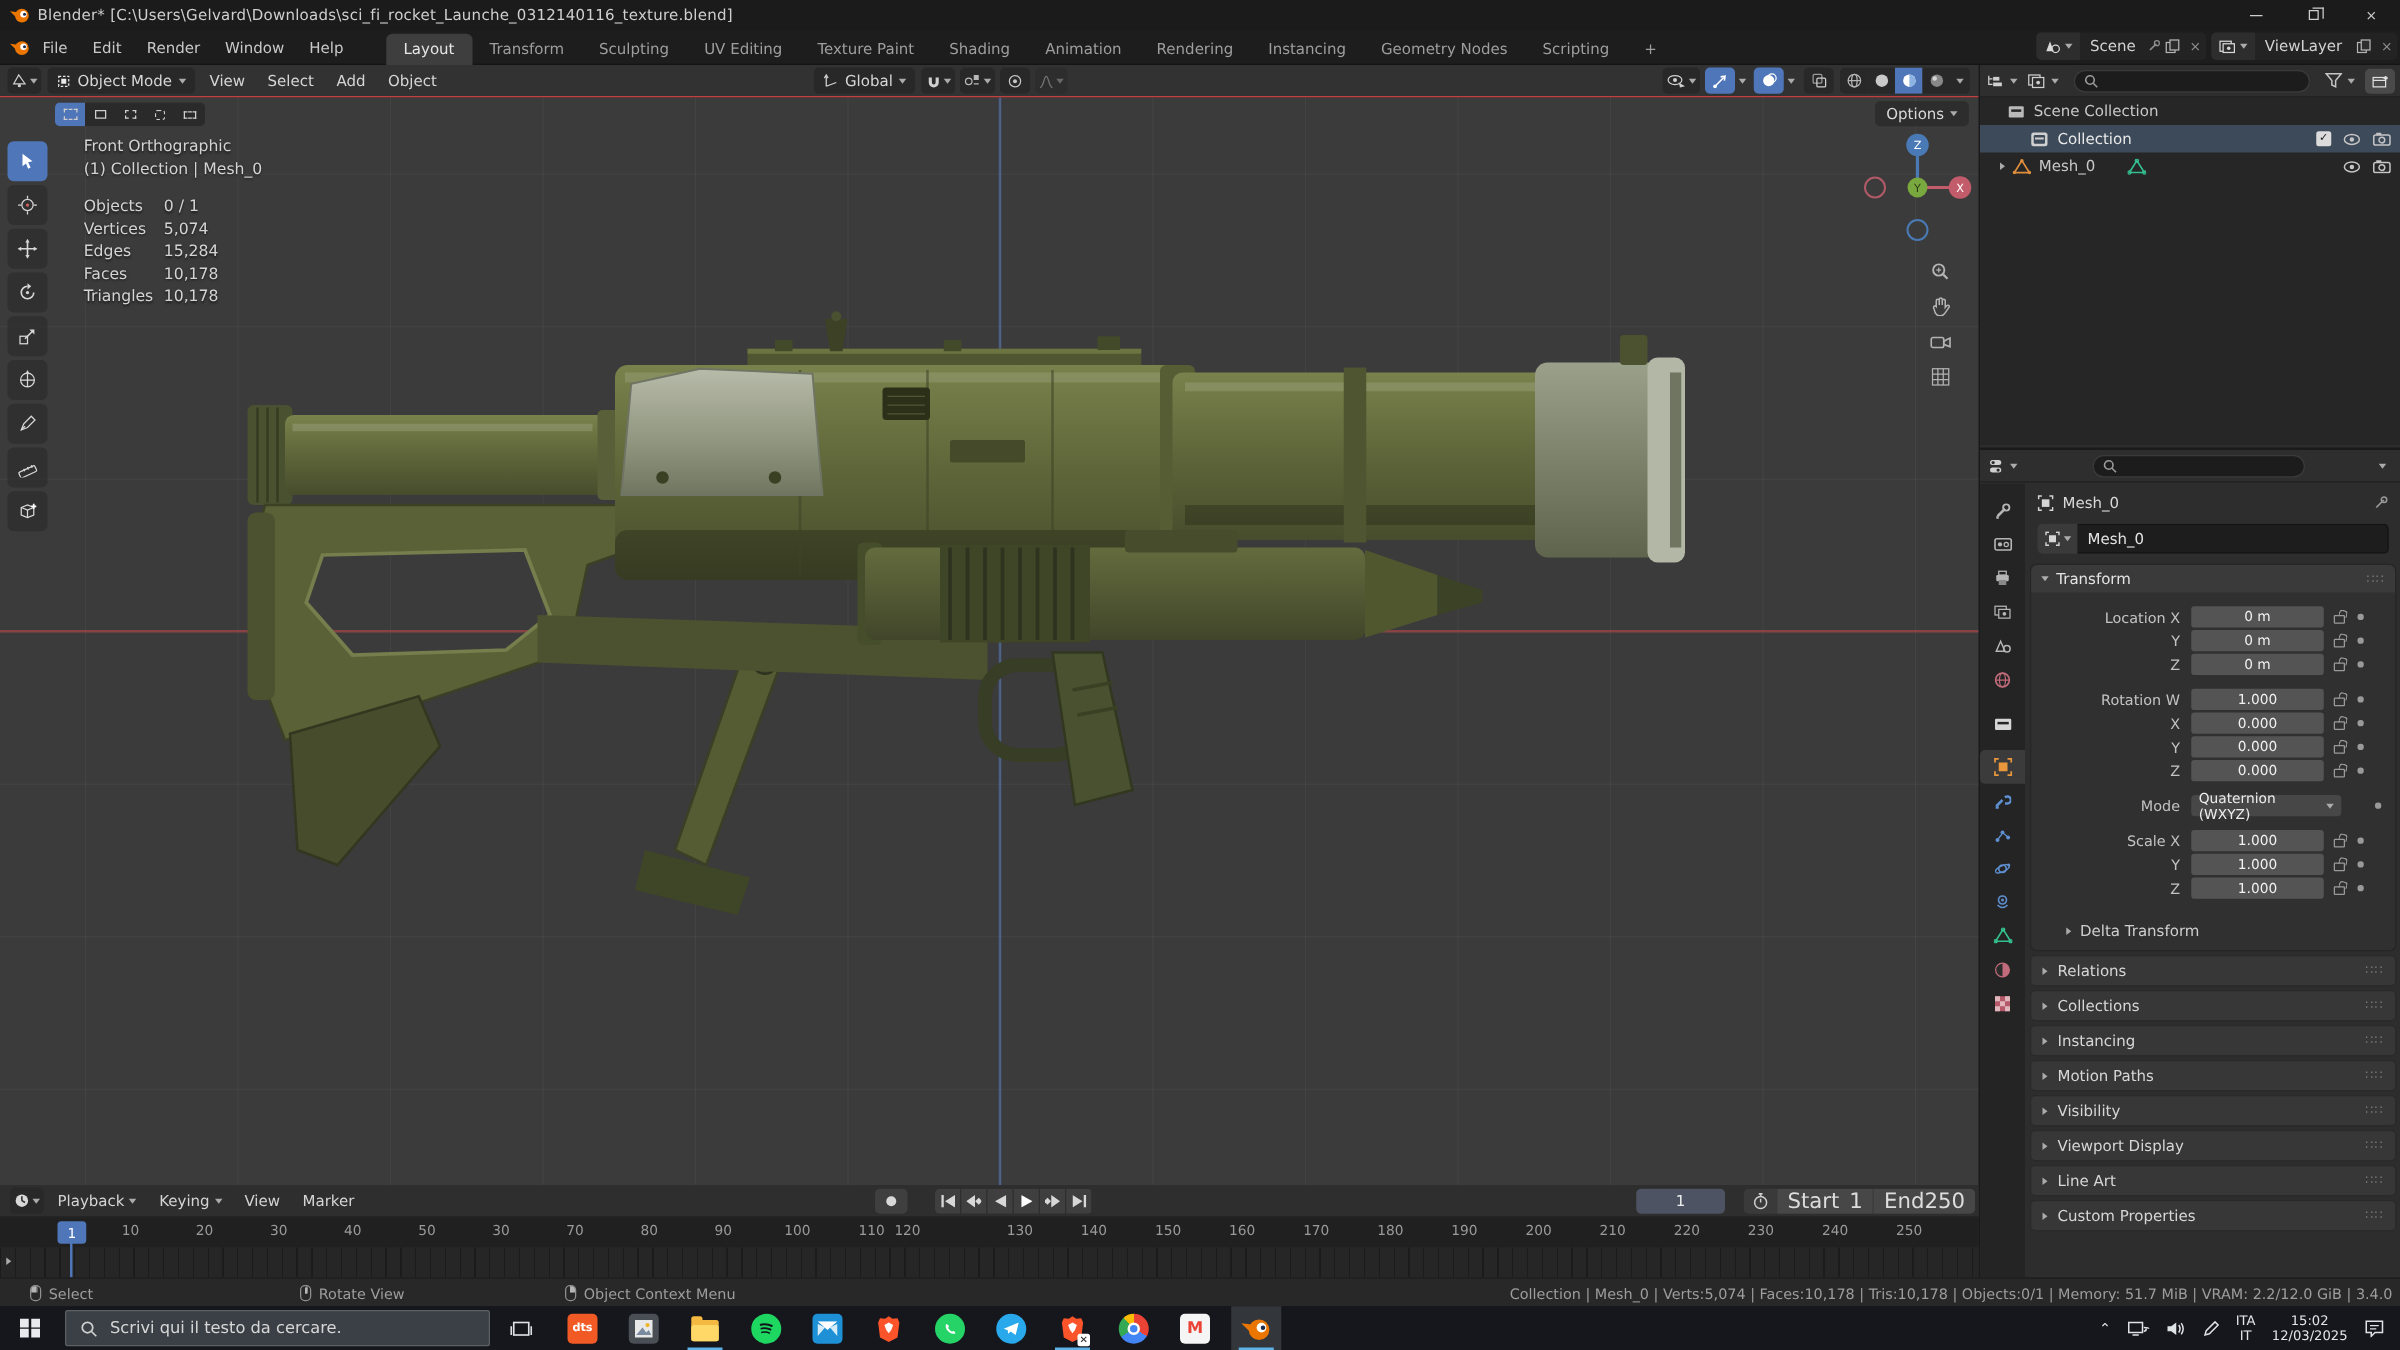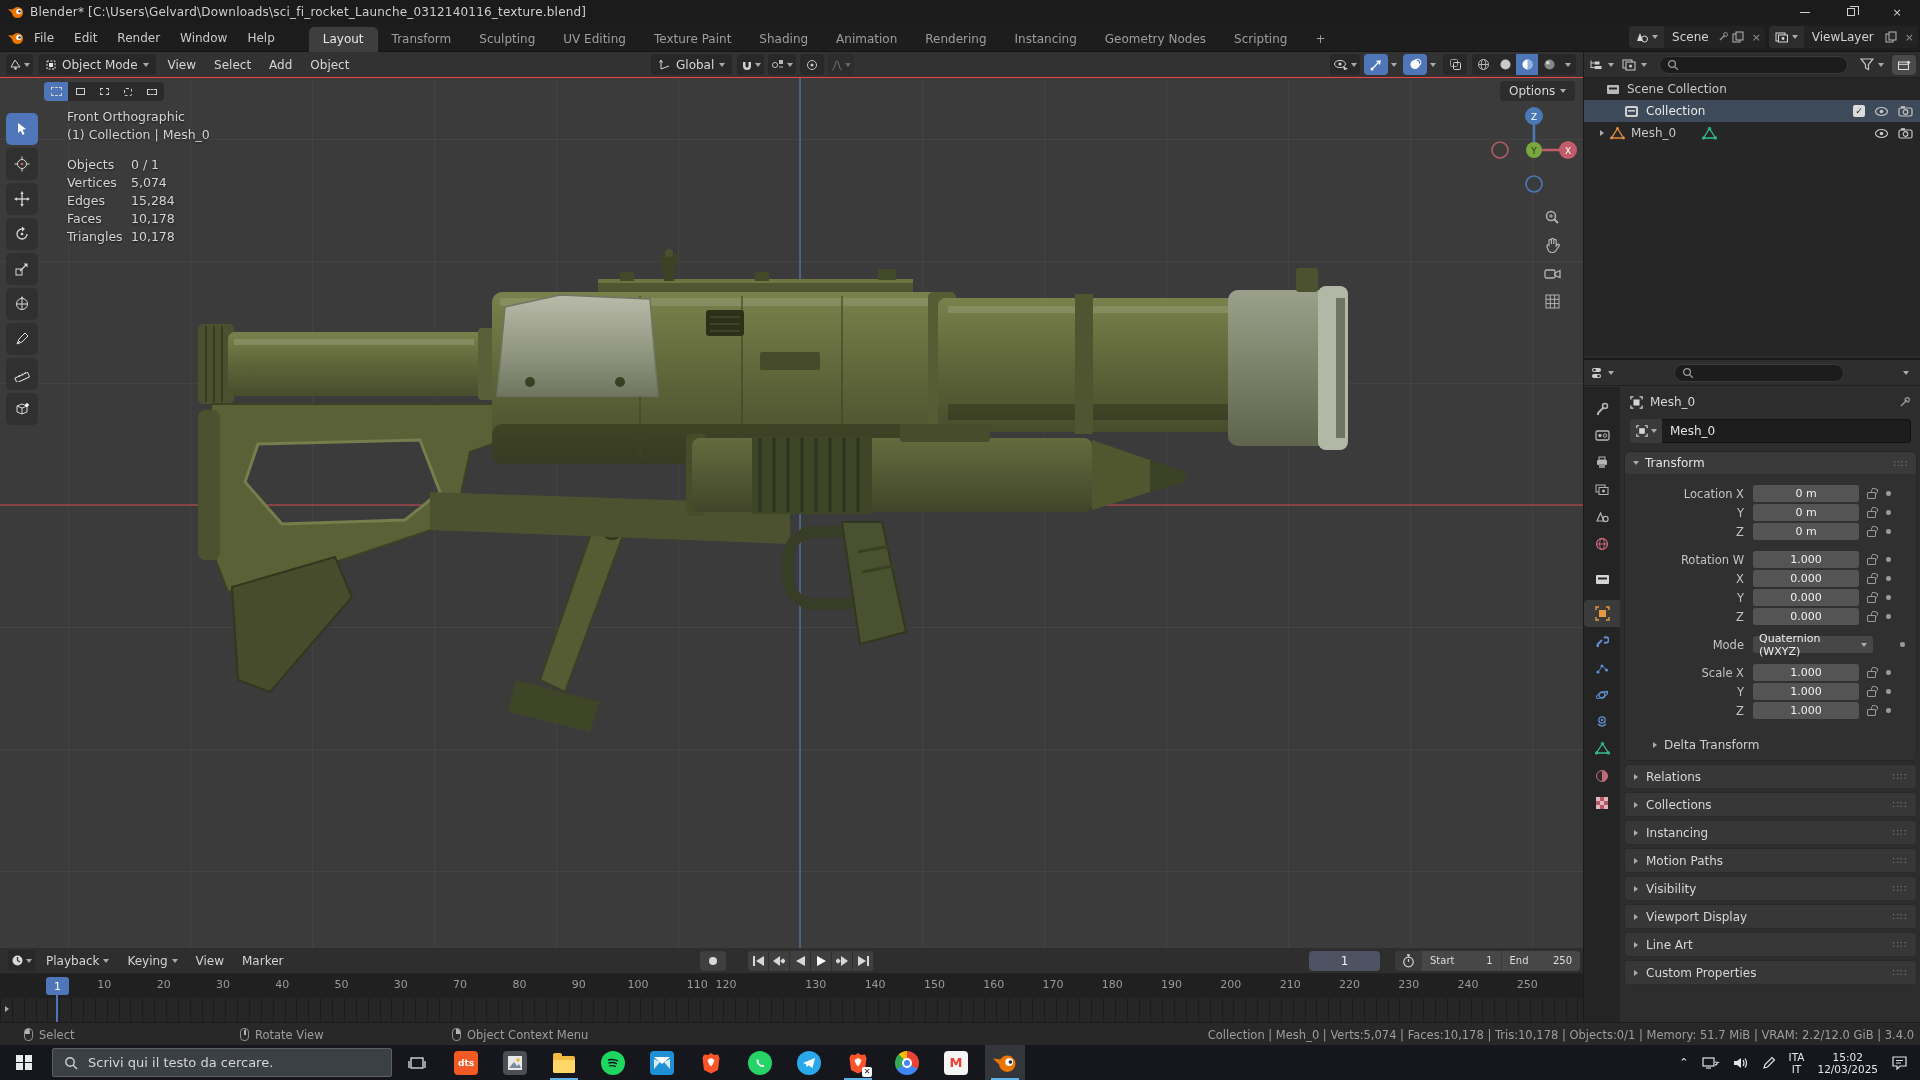--- a/index.html
+++ b/index.html
@@ -104,21 +104,21 @@
   .panelrow { margin:3px 4px 0; height:25px; background:#373737; border:1px solid #2a2a2a; border-radius:4px; display:flex; align-items:center; gap:8px; padding:0 9px; color:#d6d6d6; }
 
   
   #timeline { position:absolute; left:0; top:948px; width:1583px; height:74px; background:#2b2b2b; }
   #theader { height:26px; background:#2e2e2e; border-bottom:1px solid #222; display:flex; align-items:center; font-size:12px; color:#d4d4d4; position:relative; }
   #transport { position:absolute; left:748px; display:flex; border-radius:4px; overflow:hidden; }
   .tbtn { width:20px; height:20px; background:#3f3f3f; display:flex; align-items:center; justify-content:center; margin-right:1px; }
   #recbtn { position:absolute; left:700px; width:26px; height:20px; background:#3f3f3f; border-radius:4px; display:flex; align-items:center; justify-content:center; }
   #curframe { position:absolute; left:1309px; width:71px; height:20px; background:#4d5362; border-radius:4px; display:flex; align-items:center; justify-content:center; color:#eee; }
   #rangegrp { position:absolute; left:1395px; width:185px; height:20px; background:#3a3a3a; border-radius:4px; display:flex; align-items:center; overflow:hidden; }
-  .rfield { flex:1; height:20px; background:#474747; display:flex; align-items:center; justify-content:space-between; padding:0 8px; margin-left:1px; color:#ddd; font-size:10px; }
+  .rfield { flex:1; height:20px; background:#474747; display:flex; align-items:center; justify-content:space-between; padding:0 8px; margin-left:1px; color:#ddd; font-size:17px; }
   #ruler { position:absolute; left:0; top:26px; width:1583px; height:24px; background:#202020; }
   .tick { position:absolute; top:4px; transform:translateX(-50%); color:#9a9a9a; font-size:11px; }
   #framechip { position:absolute; left:46px; top:3px; width:23px; height:18px; background:#4f76b8; border-radius:3px; color:#fff; font-size:11px; display:flex; align-items:center; justify-content:center; }
   #tlbody { position:absolute; left:0; top:50px; width:1583px; height:24px; background:#262626;
     background-image:repeating-linear-gradient(90deg, rgba(0,0,0,.28) 0 1px, transparent 1px 11.86px); }
   #playhead { position:absolute; left:56px; top:44px; width:2px; height:30px; background:#4f76b8; }
 
   
   #statusbar { position:absolute; left:0; top:1022px; width:1920px; height:23px; background:#282828; border-top:1px solid #1c1c1c; color:#9d9d9d; font-size:11.5px; }
   .hint { position:absolute; top:0; height:23px; display:flex; align-items:center; gap:6px; }

